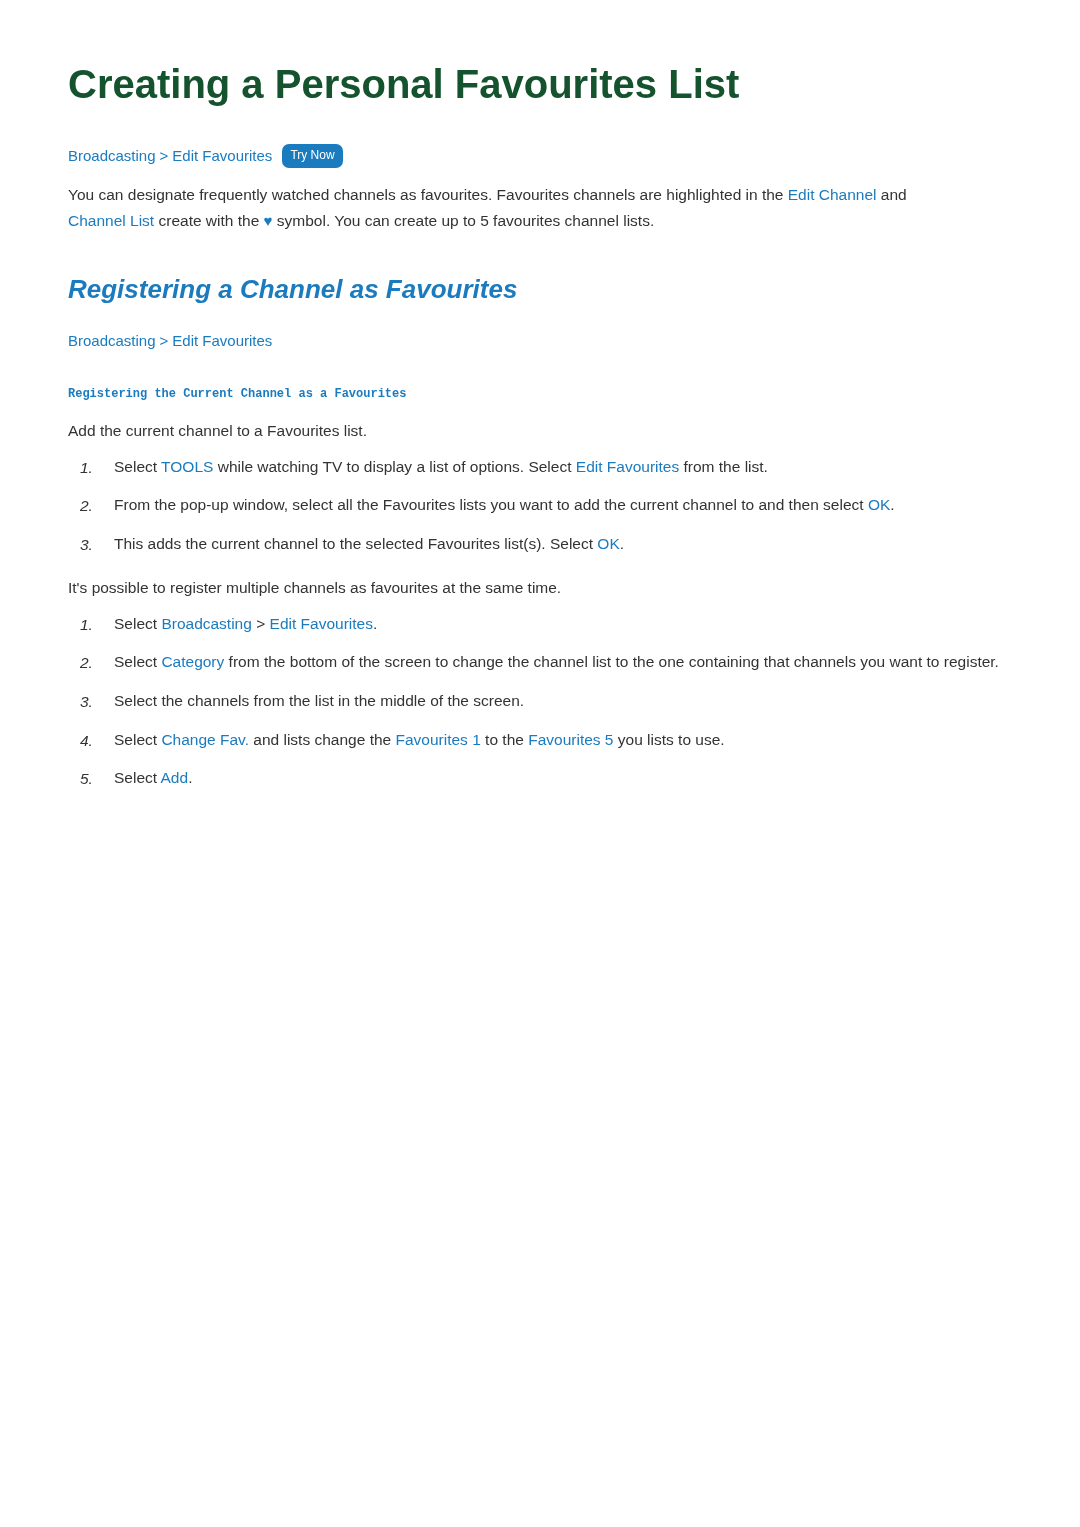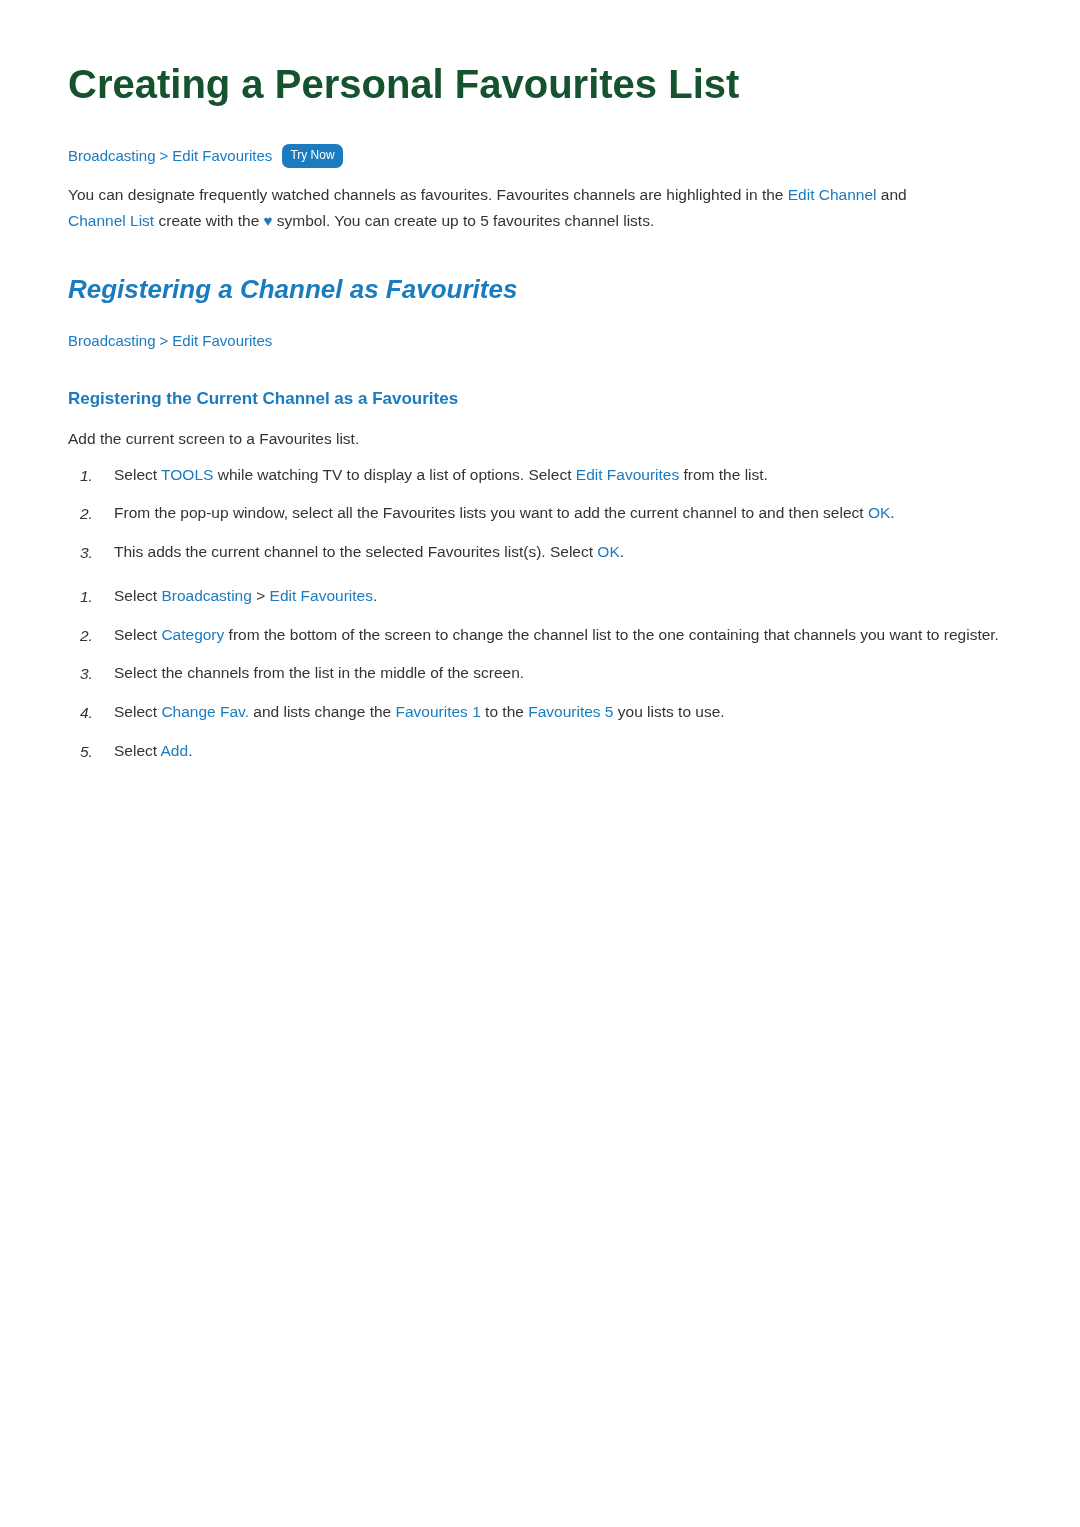--- a/index.html
+++ b/index.html
@@ -77,25 +77,26 @@
     .section-title {
       font-size: 26px;
       font-weight: 600;
       color: #1a7bbf;
       margin-bottom: 18px;
       margin-top: 8px;
       font-style: italic;
     }
 
     .subsection-title {
-      font-size: 17px;
+      font-size: 12px;
       font-weight: 600;
       color: #1a7bbf;
       margin-bottom: 14px;
       margin-top: 32px;
+      font-family: Liberation Mono, monospace;
     }
 
     .body-text {
       font-size: 15.5px;
       color: #333333;
       line-height: 1.65;
       margin-bottom: 10px;
     }
 
     .ordered-list {
@@ -157,21 +158,21 @@
   <div class="breadcrumb-row">
     <a class="breadcrumb-link">Broadcasting</a>
     <span class="breadcrumb-sep">&gt;</span>
     <a class="breadcrumb-link">Edit Favourites</a>
   </div>
 </div>
 
 <div class="subsection-block">
   <h3 class="subsection-title">Registering the Current Channel as a Favourites</h3>
 
-  <p class="body-text">Add the current screen to a Favourites list.</p>
+  <p class="body-text">Add the current channel to a Favourites list.</p>
 
   <ol class="ordered-list">
 
     <li>
       <span class="list-num">1.</span>
       <span class="list-content">
         <span>Select </span><span class="inline-link">TOOLS</span><span> while watching TV to display a list of options. Select </span><span class="inline-link">Edit Favourites</span><span> from the list.</span>
       </span>
     </li>
 
@@ -186,20 +187,21 @@
       <span class="list-num">3.</span>
       <span class="list-content">
         <span>This adds the current channel to the selected Favourites list(s). Select </span><span class="inline-link">OK</span><span>.</span>
       </span>
     </li>
   </ol>
 </div>
 
 <div class="subsection-block">
 
+  <p class="body-text">It's possible to register multiple channels as favourites at the same time.</p>
 
   <ol class="ordered-list">
 
     <li>
       <span class="list-num">1.</span>
       <span class="list-content">
         <span>Select </span><span class="inline-link">Broadcasting</span><span> &gt; </span><span class="inline-link">Edit Favourites</span><span>.</span>
       </span>
     </li>
 

